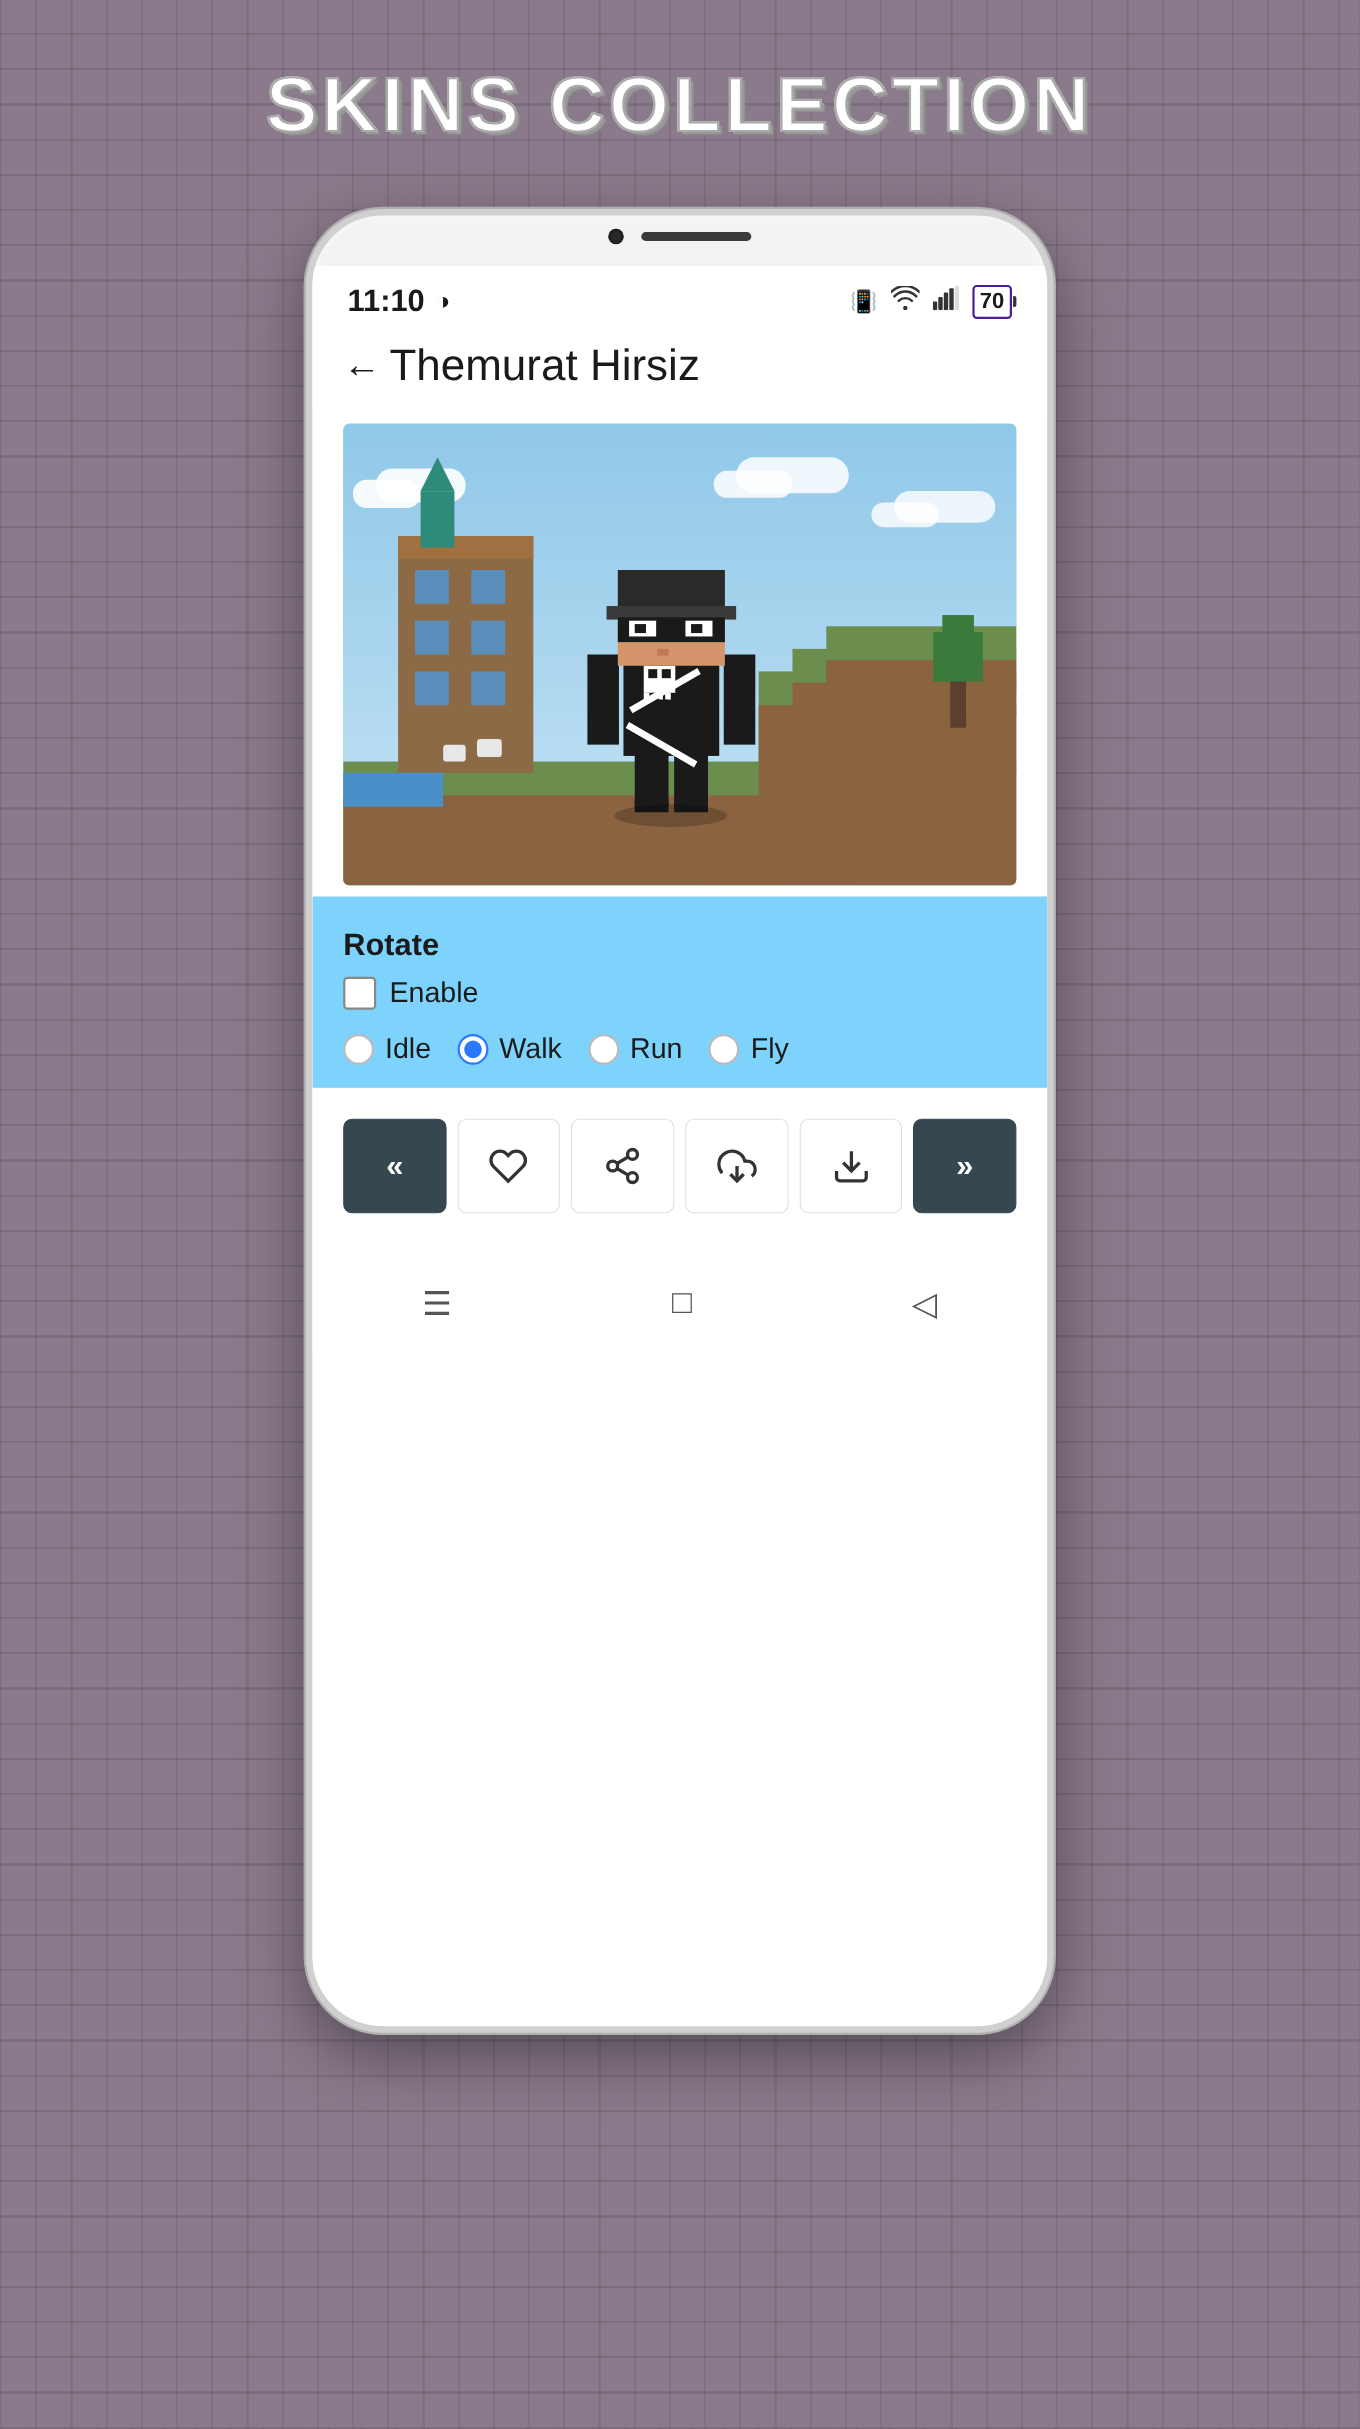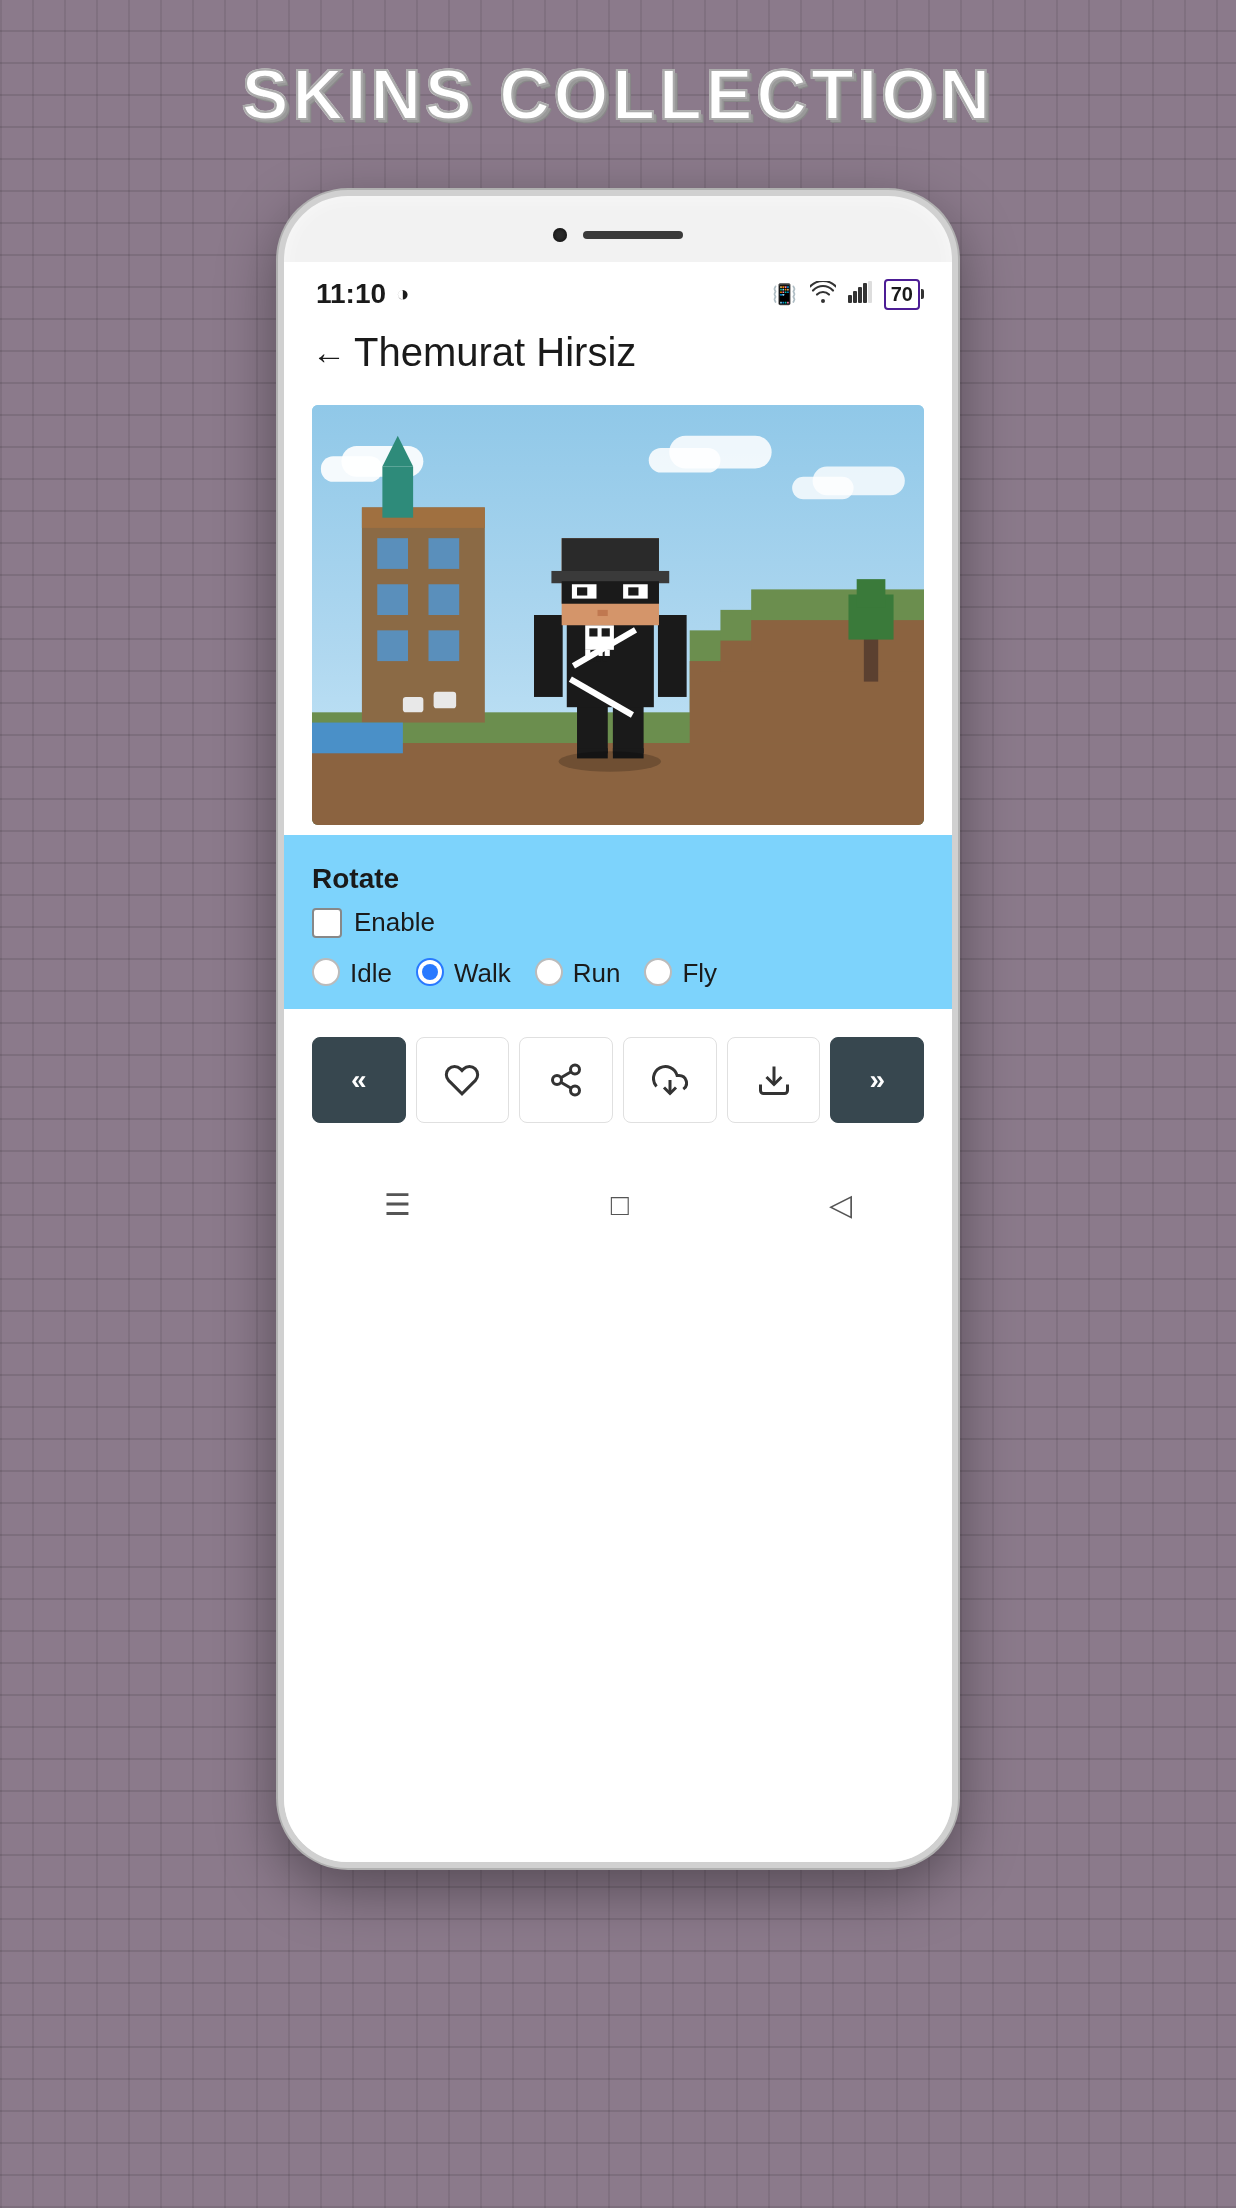--- a/index.html
+++ b/index.html
@@ -88,21 +88,21 @@
     .phone-frame {
       margin-top: 60px;
       width: 680px;
       background: #f2f2f2;
       border-radius: 70px;
       border: 6px solid #d0d0d0;
       box-shadow:
         0 0 0 2px #b0b0b0,
         0 20px 60px rgba(0,0,0,0.4),
         inset 0 0 20px rgba(255,255,255,0.5);
-      padding: 32px 0 0 0;
+      padding: 12px 0 0 0;
       position: relative;
       overflow: hidden;
     }
 
     
     .phone-top-bar {
       display: flex;
       justify-content: center;
       align-items: center;
       gap: 16px;
@@ -252,21 +252,21 @@
 
     .action-row {
       display: flex;
       align-items: center;
       gap: 24px;
       flex-wrap: wrap;
     }
 
     .radio-option {
       display: flex;
-      align-items: flex-start;
+      align-items: center;
       gap: 10px;
       cursor: pointer;
     }
 
     .radio-outer {
       width: 28px;
       height: 28px;
       border-radius: 50%;
       border: 2px solid #bbb;
       background: white;

